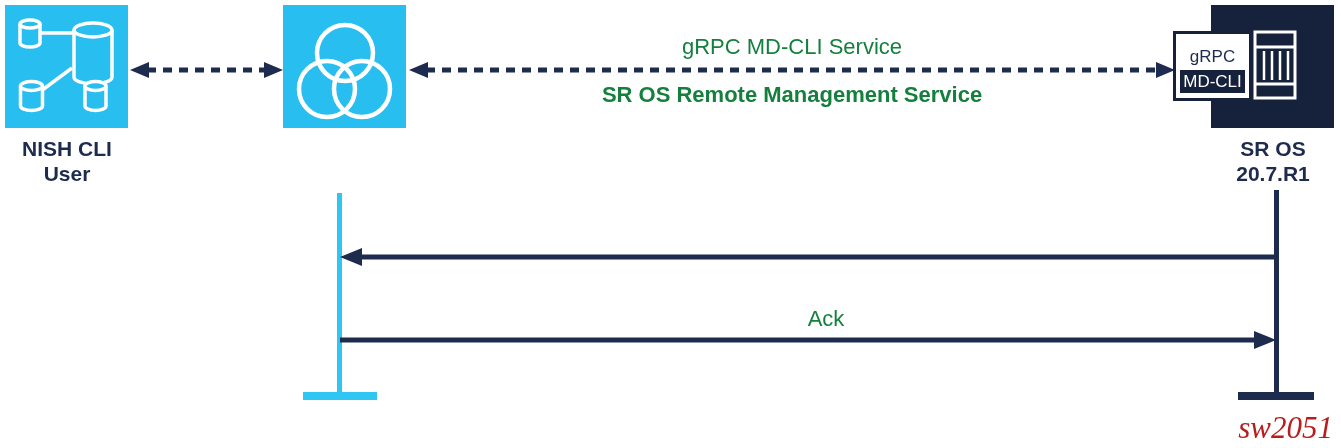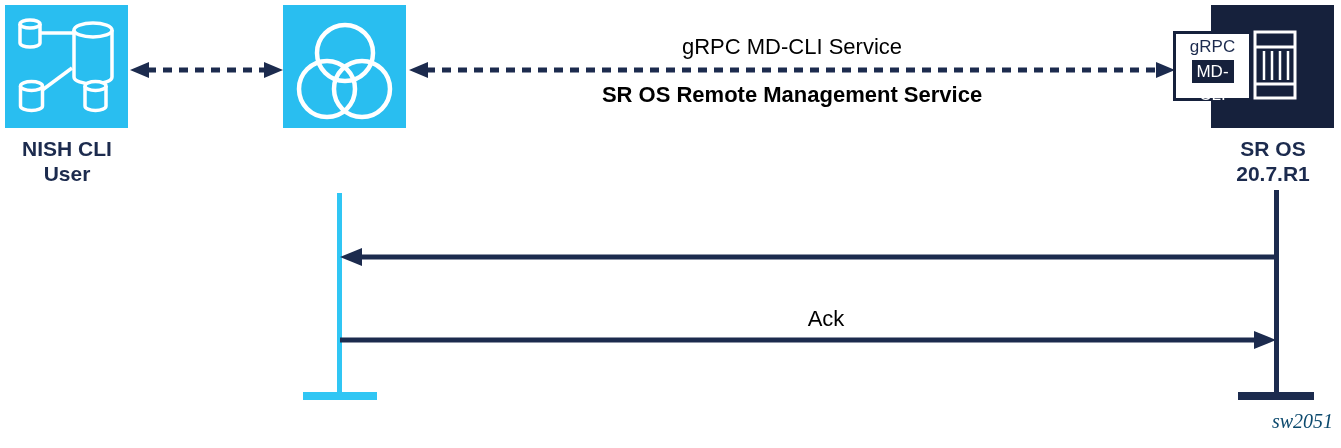--- a/index.html
+++ b/index.html
@@ -16,49 +16,49 @@
   .box svg{position:absolute;left:0;top:0;}
 
   .node-label{
     position:absolute;top:136px;width:240px;
     transform:translateX(-50%);
     text-align:center;font-weight:bold;font-size:21px;line-height:25px;
     color:#1C2B4E;z-index:2;
   }
   .flow-label{
     position:absolute;transform:translateX(-50%);
-    font-size:22px;line-height:23px;color:#000000;white-space:nowrap;z-index:2;
+    font-size:22px;line-height:23px;color:#15803d;white-space:nowrap;z-index:2;
   }
   .arrow-svg{position:absolute;z-index:2;}
   .arrow-svg line{stroke:#1C2B4E;}
   .arrow-svg polygon{fill:#1C2B4E;}
 
   .lifeline{position:absolute;width:5px;z-index:0;}
   .lifeline.cyan{background:#30C6F4;}
   .lifeline.navy{background:#1C2B4E;}
   .endbar{position:absolute;height:8px;z-index:0;}
   .endbar.cyan{background:#30C6F4;}
   .endbar.navy{background:#1C2B4E;}
 
   .badge{
     position:absolute;left:1173px;top:31px;width:79px;height:70px;
     background:#ffffff;border:3px solid #16213C;box-sizing:border-box;
     display:flex;flex-direction:column;align-items:center;z-index:3;
   }
-  .badge-top{font-size:17px;line-height:20px;margin-top:3px;color:#1C2B4E;}
+  .badge-top{font-size:17px;line-height:20px;margin-top:13px;color:#1C2B4E;}
   .badge-bottom{
     background:#16213C;color:#ffffff;font-size:17px;line-height:23px;height:23px;
-    width:42px;text-align:center;margin-top:3px;
+    width:65px;text-align:center;margin-top:3px;
   }
   .chassis{position:absolute;left:1253px;top:30px;z-index:2;}
 
   .watermark{
     position:absolute;right:8px;top:410px;
     font-family:"Liberation Serif",serif;font-style:italic;
-    font-size:20px;color:#0c4a6e;z-index:2;text-align:center;
+    font-size:31px;color:#b91c1c;z-index:2;text-align:center;
   }
 </style>
 </head>
 <body>
 
 <div class="canvas">
 
   <div class="box cyan-box" style="left:5px;top:5px;">
     <svg width="123" height="123" viewBox="0 0 123 123">
       <g stroke="#ffffff" stroke-width="3.5" fill="none">

